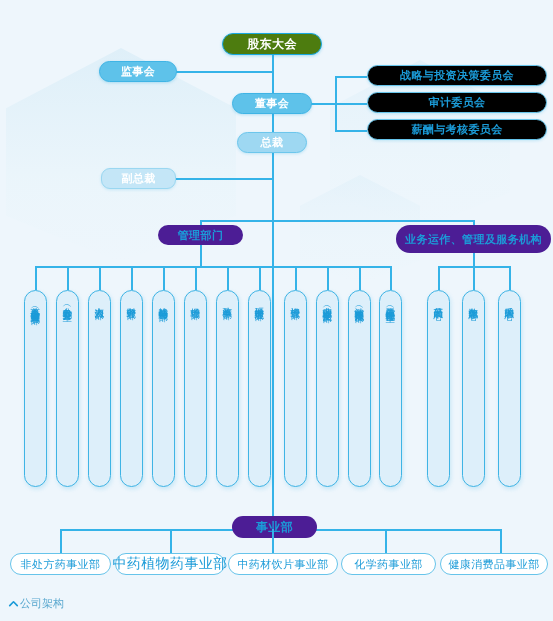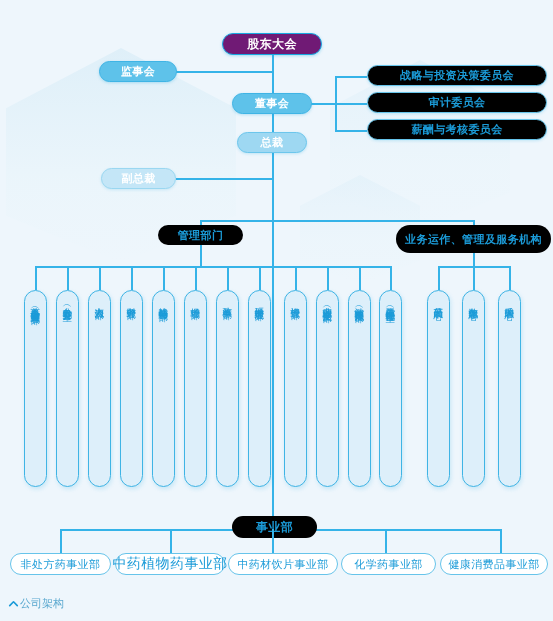--- a/index.html
+++ b/index.html
@@ -30,36 +30,36 @@
   .pill{
     position:absolute;
     box-sizing:border-box;
     display:flex;align-items:center;justify-content:center;
     border-radius:999px;
     white-space:nowrap;
     font-weight:bold;
     letter-spacing:.4px;
   }
   
-  .lv1{background:#701a75;color:#ffffff;border:1.5px solid #19a8e0;
+  .lv1{background:#4d7c0f;color:#ffffff;border:1.5px solid #19a8e0;
        box-shadow:0 1px 3px rgba(25,168,224,.35);}
   
   .lv2{background:#5ec2ea;color:#ffffff;border:1.5px solid #3fb4e5;
        box-shadow:0 1px 3px rgba(25,168,224,.28);}
   
   .lv3{background:#9ed8f2;color:#ffffff;border:1.5px solid #6cc6ec;
        box-shadow:0 1px 3px rgba(25,168,224,.22);}
   
   .lv4{background:#c4e6f7;color:#ffffff;border:1.5px solid #9ad7f1;
        box-shadow:0 1px 3px rgba(25,168,224,.18);}
   
   .cmt{background:#000000;color:#1b9bd8;border:1.5px solid #67c4ea;
        box-shadow:0 1px 3px rgba(25,168,224,.20);}
   
-  .grp{background:#000000;color:#1b9bd8;border:none;}
+  .grp{background:#4c1d95;color:#1b9bd8;border:none;}
   
   .bu{background:#ffffff;color:#1b9bd8;border:1.5px solid #67c4ea;
       font-weight:normal;}
 
   
   .vpill{
     position:absolute;
     box-sizing:border-box;
     background:#ddeffa;
     border:1.5px solid #3fb4e5;
@@ -131,21 +131,21 @@
   </div>
 
   <div class="pill lv2" style="left:232px;top:93px;width:80px;height:21px;font-size:11px;">
     <span>董事会</span>
   </div>
 
   <div class="pill lv3" style="left:237px;top:132px;width:70px;height:21px;font-size:11px;">
     <span>总裁</span>
   </div>
 
-  <div class="pill lv4" style="left:101px;top:168px;width:75px;height:21px;font-size:11px;">
+  <div class="pill lv4" style="left:101px;top:168px;width:75px;height:21px;font-size:11px;border-radius:9px;">
     <span>副总裁</span>
   </div>
 
   <div class="pill cmt" style="left:367px;top:65px;width:180px;height:21px;font-size:11px;">
     <span>战略与投资决策委员会</span>
   </div>
   <div class="pill cmt" style="left:367px;top:92px;width:180px;height:21px;font-size:11px;">
     <span>审计委员会</span>
   </div>
   <div class="pill cmt" style="left:367px;top:119px;width:180px;height:21px;font-size:11px;">

